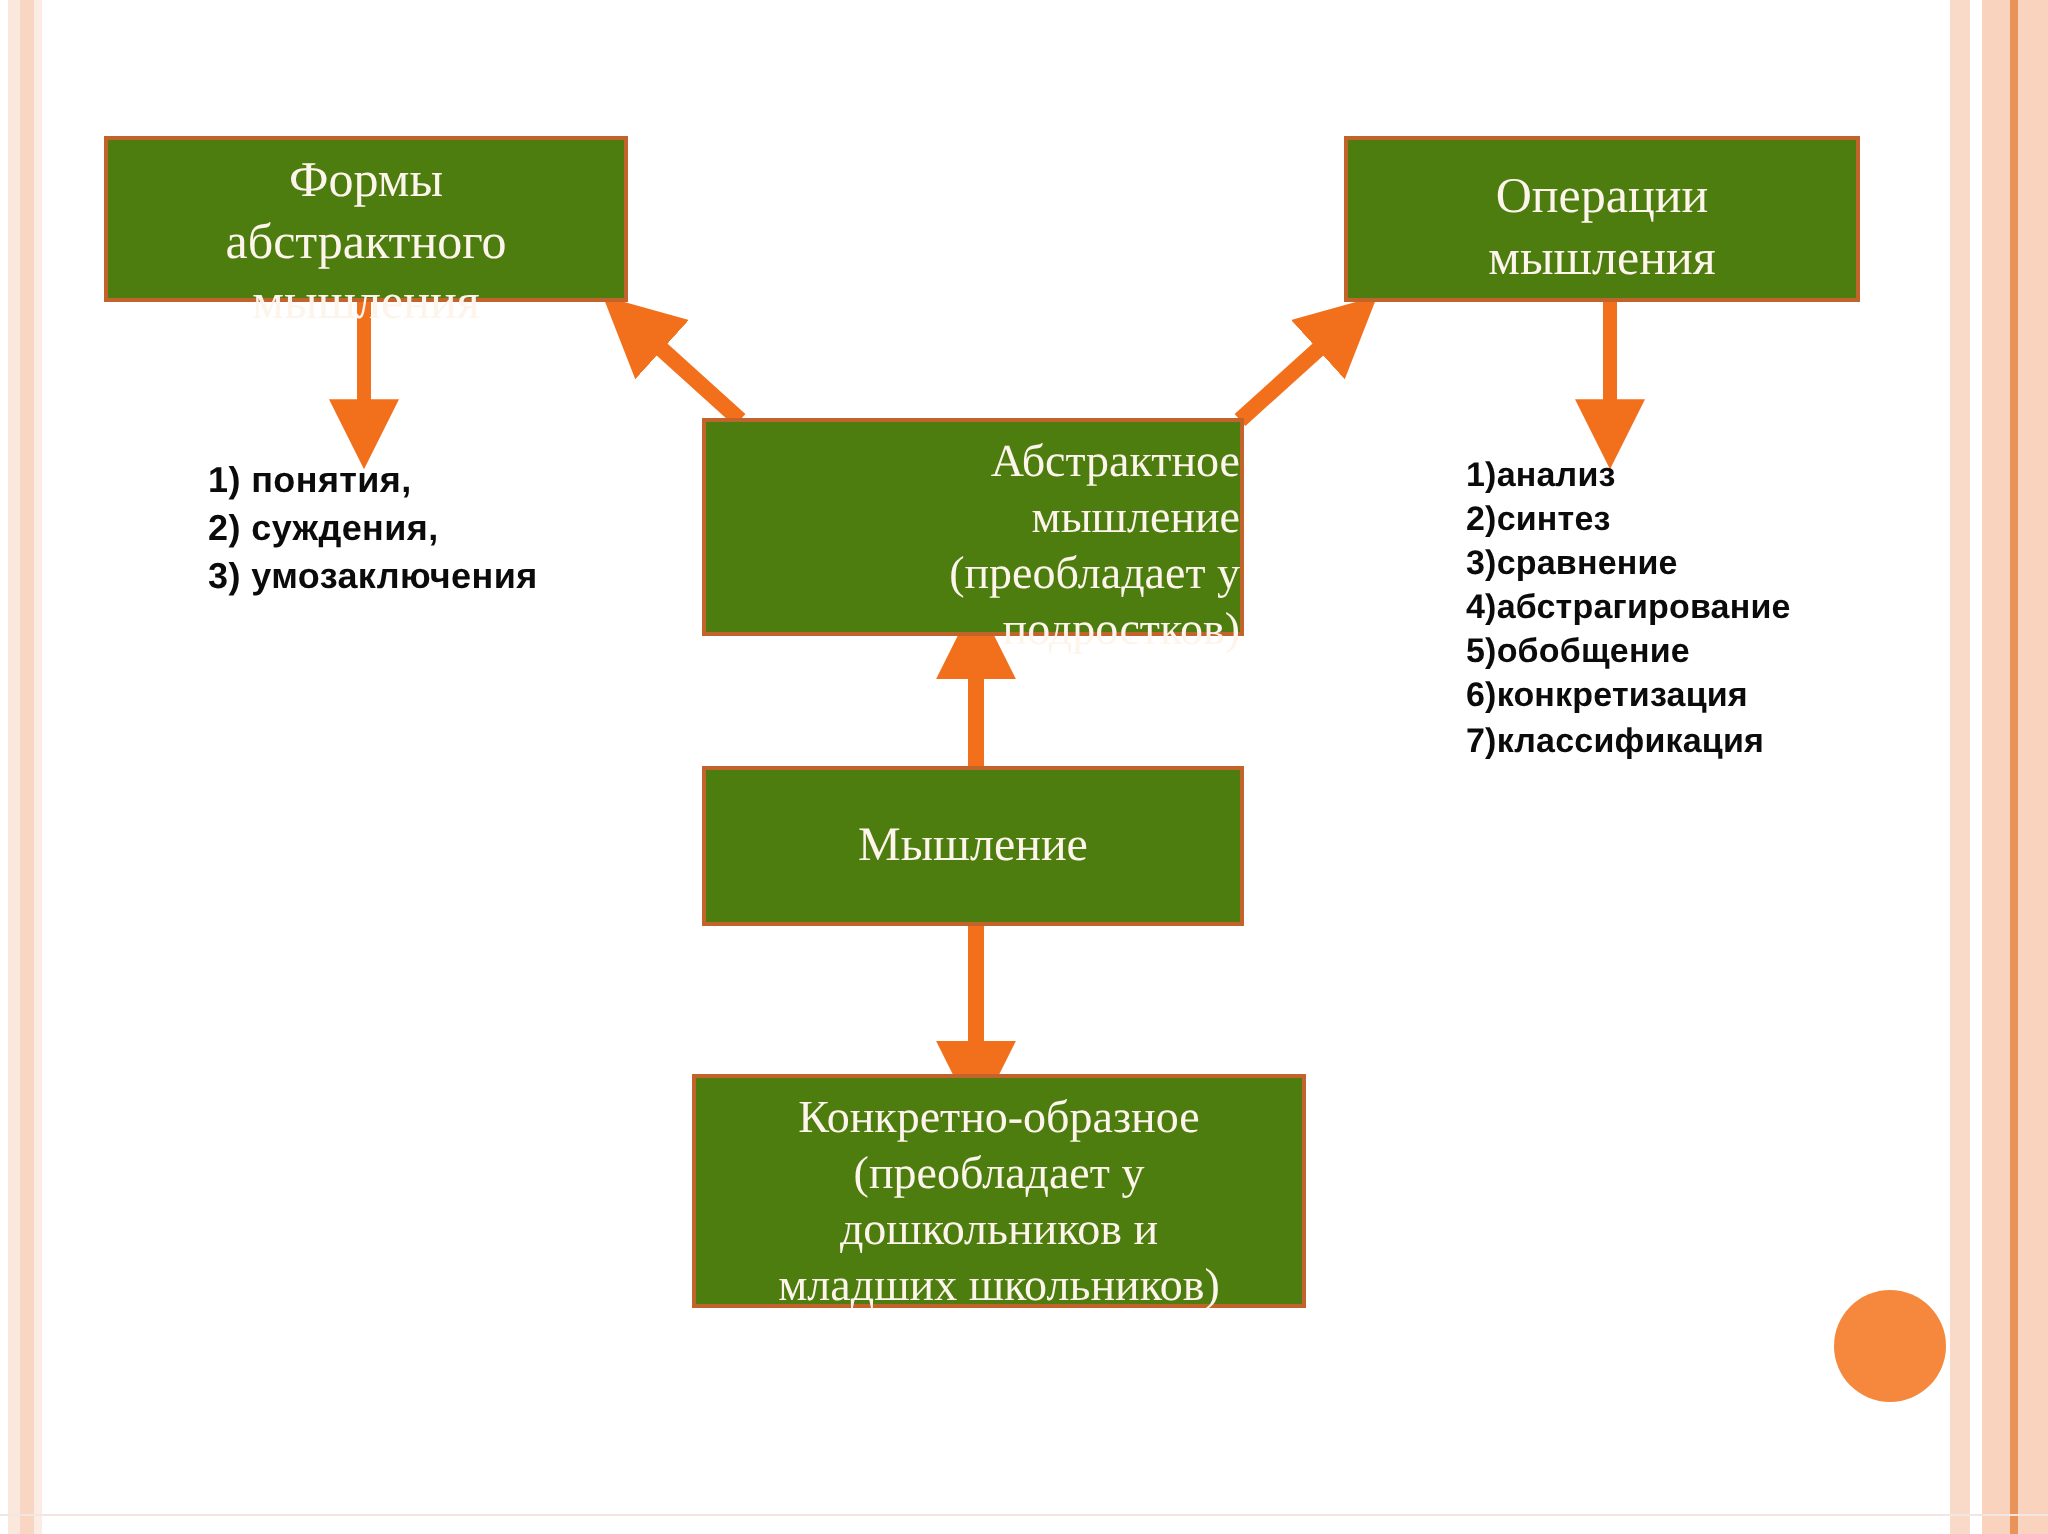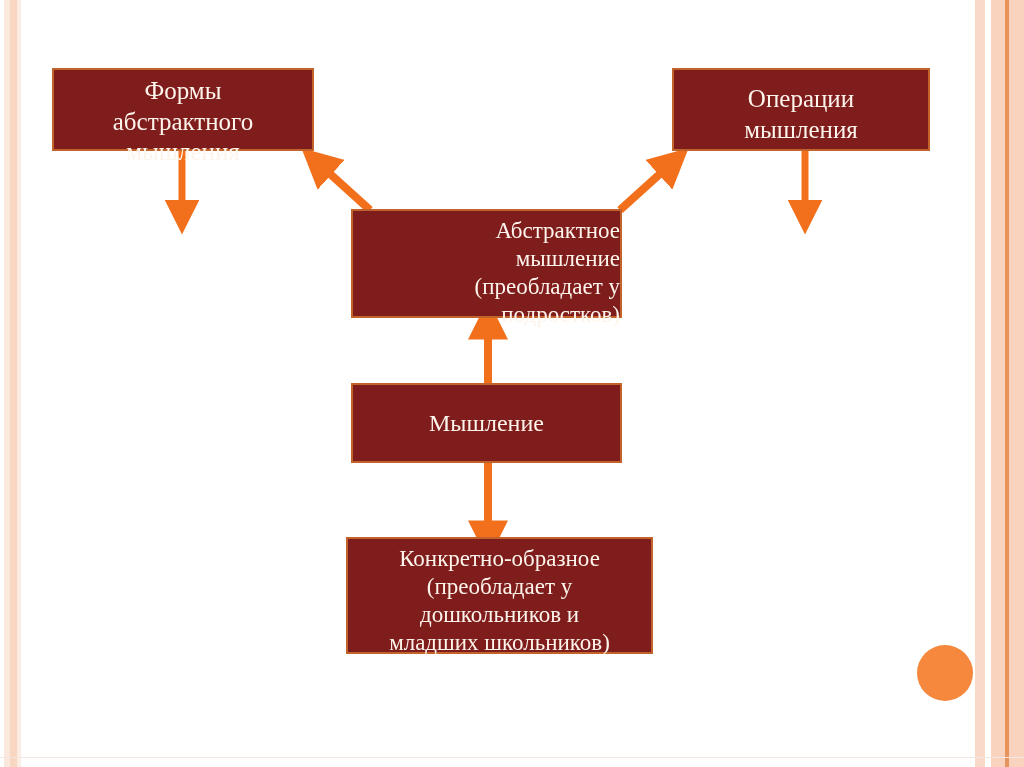--- a/index.html
+++ b/index.html
@@ -27,21 +27,21 @@
     left: 0;
     width: 1024px;
     height: 1px;
     background: #f3e6e0;
   }
 
   
   .box {
     position: absolute;
     box-sizing: border-box;
-    background: #7f1d1d;
+    background: #4d7c0f;
     border: 2px solid #C2632B;
     color: #FDF5EC;
     text-align: center;
     font-family: "Liberation Serif", serif;
     line-height: 1.22;
     white-space: pre-line;
     overflow: visible;
   }
   .box .box-text {
     display: block;
@@ -143,17 +143,27 @@
     <span class="box-text" style="top:24px;">Мышление</span>
   </div>
 
   <div class="box" style="left:334px; top:537px; width:307px; height:117px; font-size:23px;margin-left:12px;">
     <span class="box-text">Конкретно-образное
 (преобладает у
 дошкольников и
 младших школьников)</span>
   </div>
 
+  <div class="list" style="left:104px; top:229px; font-size:18px; line-height:1.32; letter-spacing:0.2px;">1) понятия,
+2) суждения,
+3) умозаключения</div>
 
+  <div class="list" style="left:733px; top:227px; font-size:17px; line-height:1.3; letter-spacing:0.1px;">1)анализ
+2)синтез
+3)сравнение
+4)абстрагирование
+5)обобщение
+6)конкретизация
+7)классификация</div>
 
   <div class="dot" style="left:917px; top:645px; width:56px; height:56px;"></div>
 
 </div>
 
 </body></html>

